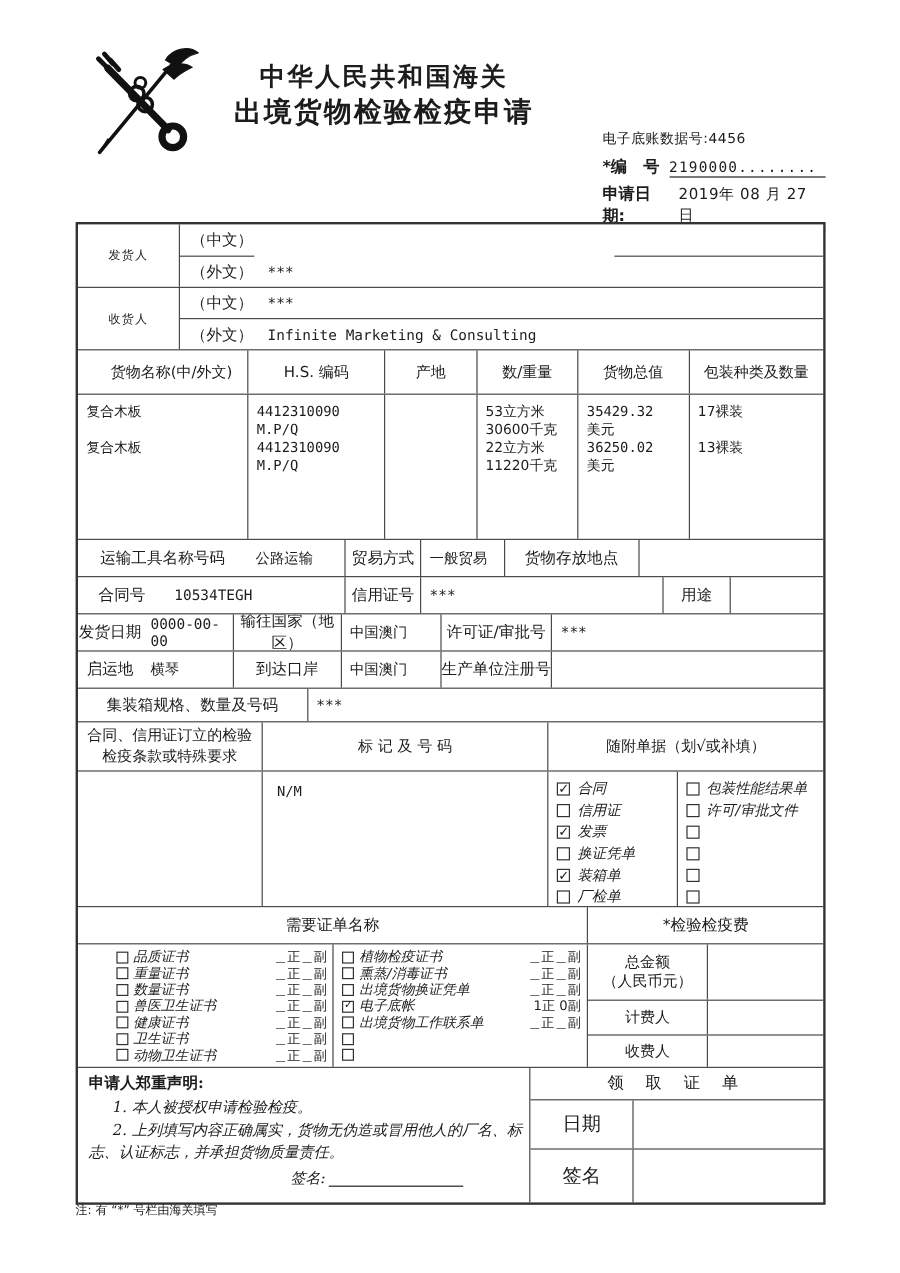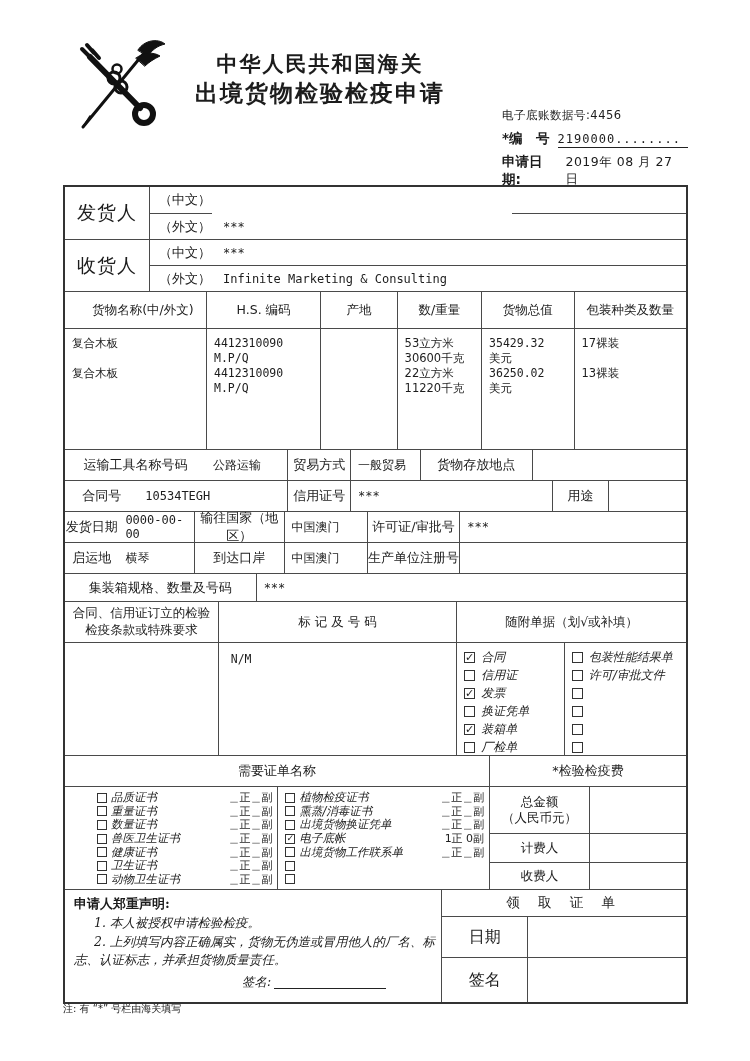--- a/index.html
+++ b/index.html
@@ -27,21 +27,21 @@
   .tbl{position:absolute;left:63px;top:185px;width:625px;border:2px solid #333;box-sizing:border-box;background:#fff;}
   .tbl > * + *{border-top:1px solid var(--bd);}
   .bl{border-left:1px solid var(--bd);}
   .bt{border-top:1px solid var(--bd);}
   .cell{box-sizing:border-box;overflow:hidden;}
   .lab{display:flex;align-items:center;justify-content:center;text-align:center;font-size:13px;}
   .val{display:flex;align-items:center;padding-left:7px;font-size:12px;}
 
   
   .parties{display:grid;grid-template-columns:85px 1fr;grid-auto-rows:26px;}
-  .p-lab{grid-row:span 2;border-right:1px solid var(--bd);display:flex;align-items:center;justify-content:center;font-size:19px;letter-spacing:1px;}
+  .p-lab{grid-row:span 2;border-right:1px solid var(--bd);display:flex;align-items:center;justify-content:center;font-size:10px;letter-spacing:1px;}
   .p-row{display:flex;align-items:center;padding-left:9px;font-size:13px;position:relative;overflow:visible;}
   .pfx{margin-right:12px;}
   .p-val{font-size:12px;}
   .redaction{position:absolute;left:62px;top:1px;width:300px;height:30px;background:#fff;z-index:5;}
 
   
   .goods-head{display:flex;height:36px;}
   .goods-head .cell{display:flex;align-items:center;justify-content:center;font-size:12.5px;text-align:center;}
   .goods-body{display:flex;height:120px;}
   .goods-body .cell{padding:7px 5px 0 7px;font-size:11.5px;line-height:15px;}

